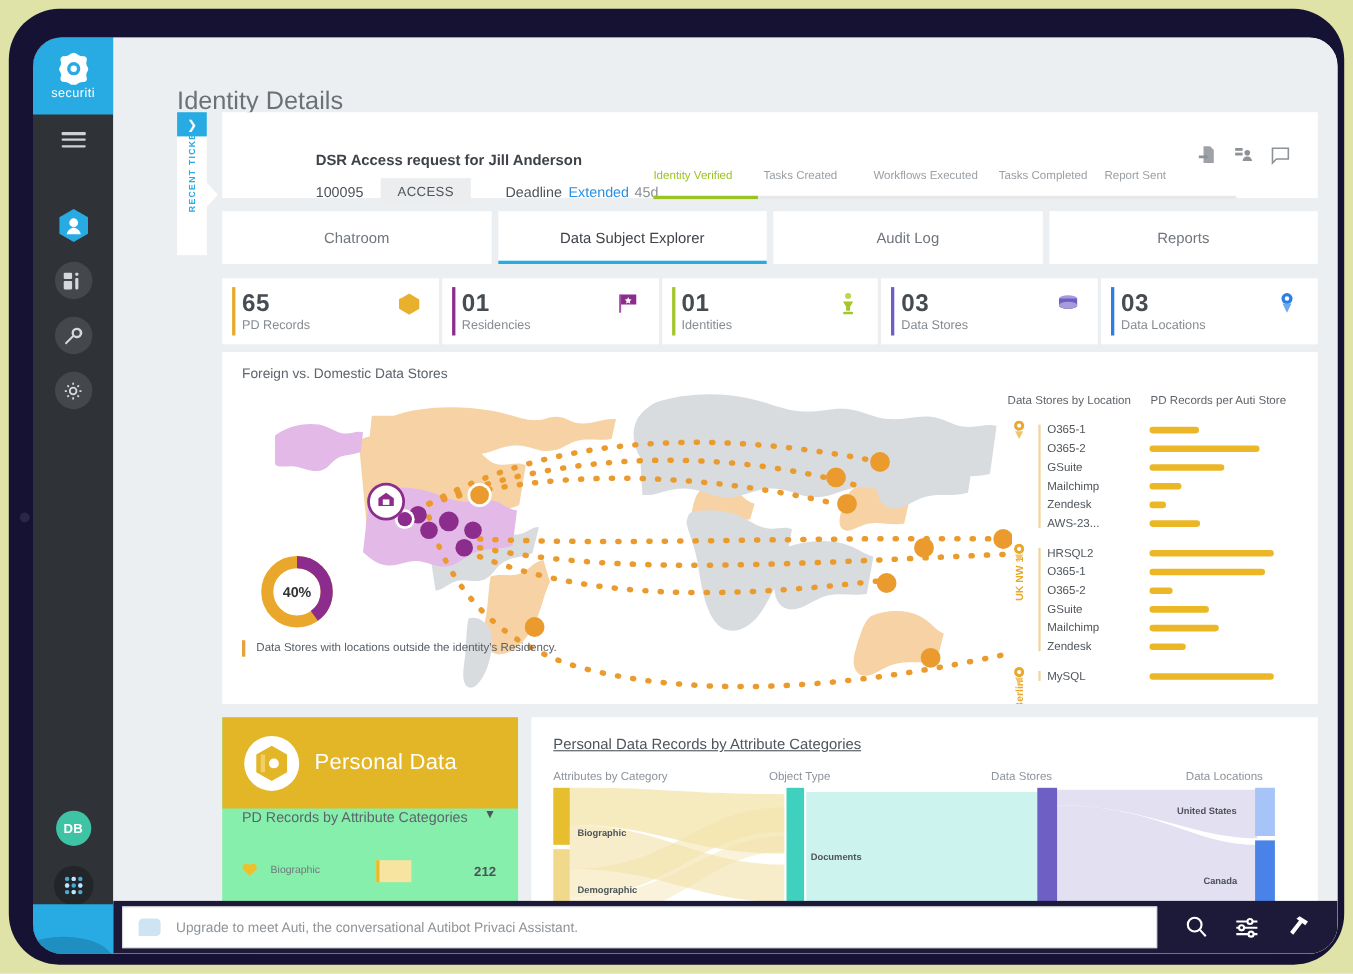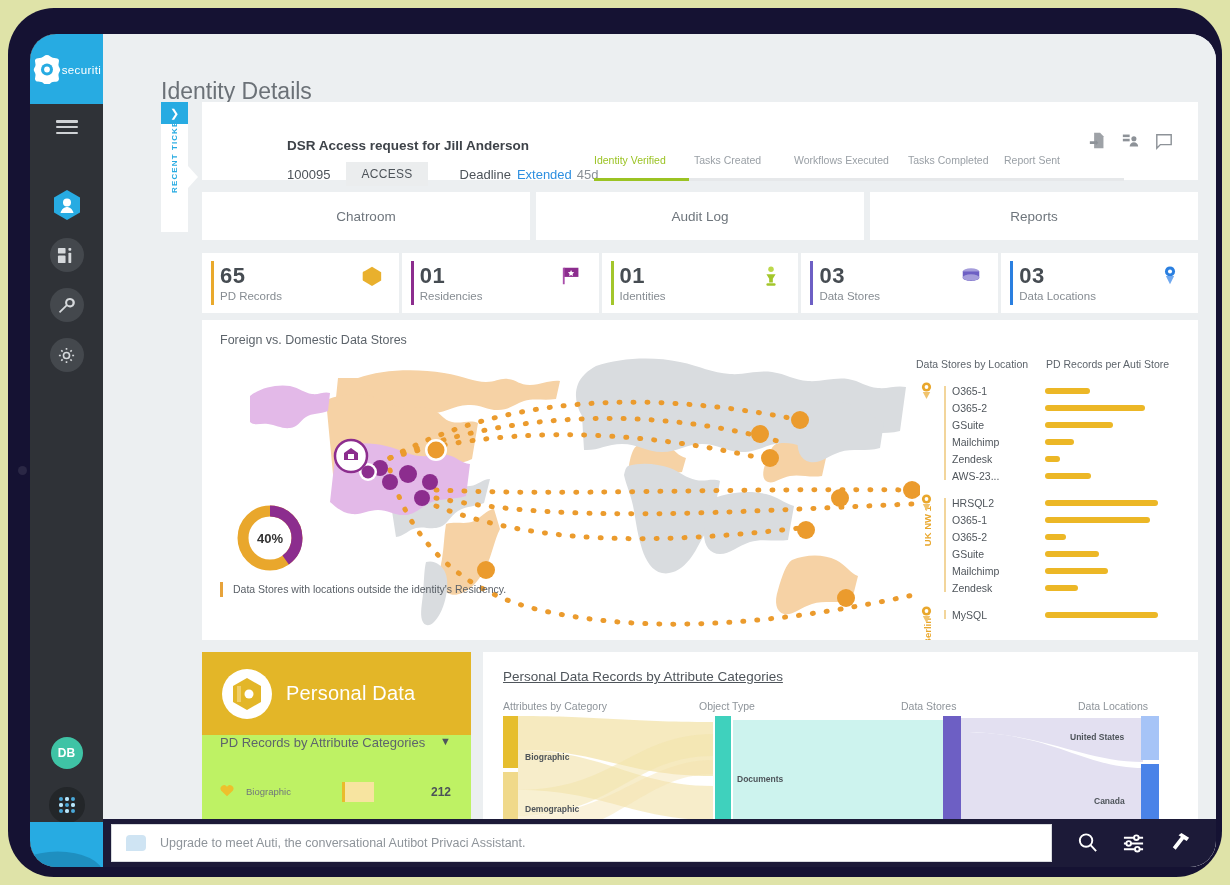--- a/index.html
+++ b/index.html
@@ -31,21 +31,21 @@
   }
 
   
   #rail {
     position: absolute; left: 0; top: 0;
     width: 73px; height: 833px;
     background: #2f3237;
   }
   #brand {
     height: 70px; background: #27abe2;
-    display: flex; 
+    display: flex; flex-direction: column;
     align-items: center; justify-content: center;
     border-top-left-radius: 26px;
   }
   #brand .logo-mark { width: 30px; height: 30px; }
   #brand .brand-text {
     color: #fff; font-size: 11.5px; letter-spacing: .4px; margin-top: 2px;
   }
   #hamburger {
     margin: 16px auto 0; width: 22px; height: 14px;
     display: flex; flex-direction: column; justify-content: space-between;
@@ -227,21 +227,21 @@
     white-space: nowrap;
   }
   .loc-bar-v { position: absolute; left: 28px; top: 4px; bottom: 4px; width: 2px; background: #f2d59b; }
   .store-row { display: flex; align-items: center; height: 17px; }
   .store-name { width: 93px; font-size: 10.5px; color: #50565c; }
   .store-bar { height: 6px; background: #ecb726; border-radius: 3px; }
 
   
   #pd-panel {
     position: absolute; left: 99px; top: 618px;
-    width: 269px; height: 195px; background: #bef264; overflow: hidden;
+    width: 269px; height: 195px; background: #86efac; overflow: hidden;
   }
   #pd-header {
     height: 83px; background: #e3b628;
     display: flex; align-items: center; padding-left: 20px;
   }
   #pd-badge {
     width: 50px; height: 50px; border-radius: 50%; background: #fff;
     display: flex; align-items: center; justify-content: center;
   }
   #pd-header-title { color: #fff; font-size: 20px; margin-left: 14px; letter-spacing: .2px; }
@@ -419,20 +419,23 @@
               <path d="M2 3h16v11H6l-4 4z"></path>
             </svg>
           </div>
         </div>
       </div>
 
       <div id="tabs">
           <div class="tab">
             <span>Chatroom</span>
           </div>
+          <div class="tab active">
+            <span>Data Subject Explorer</span>
+          </div>
           <div class="tab">
             <span>Audit Log</span>
           </div>
           <div class="tab">
             <span>Reports</span>
           </div>
         </div>
 
       <div id="kpis">
           <div class="kpi">

